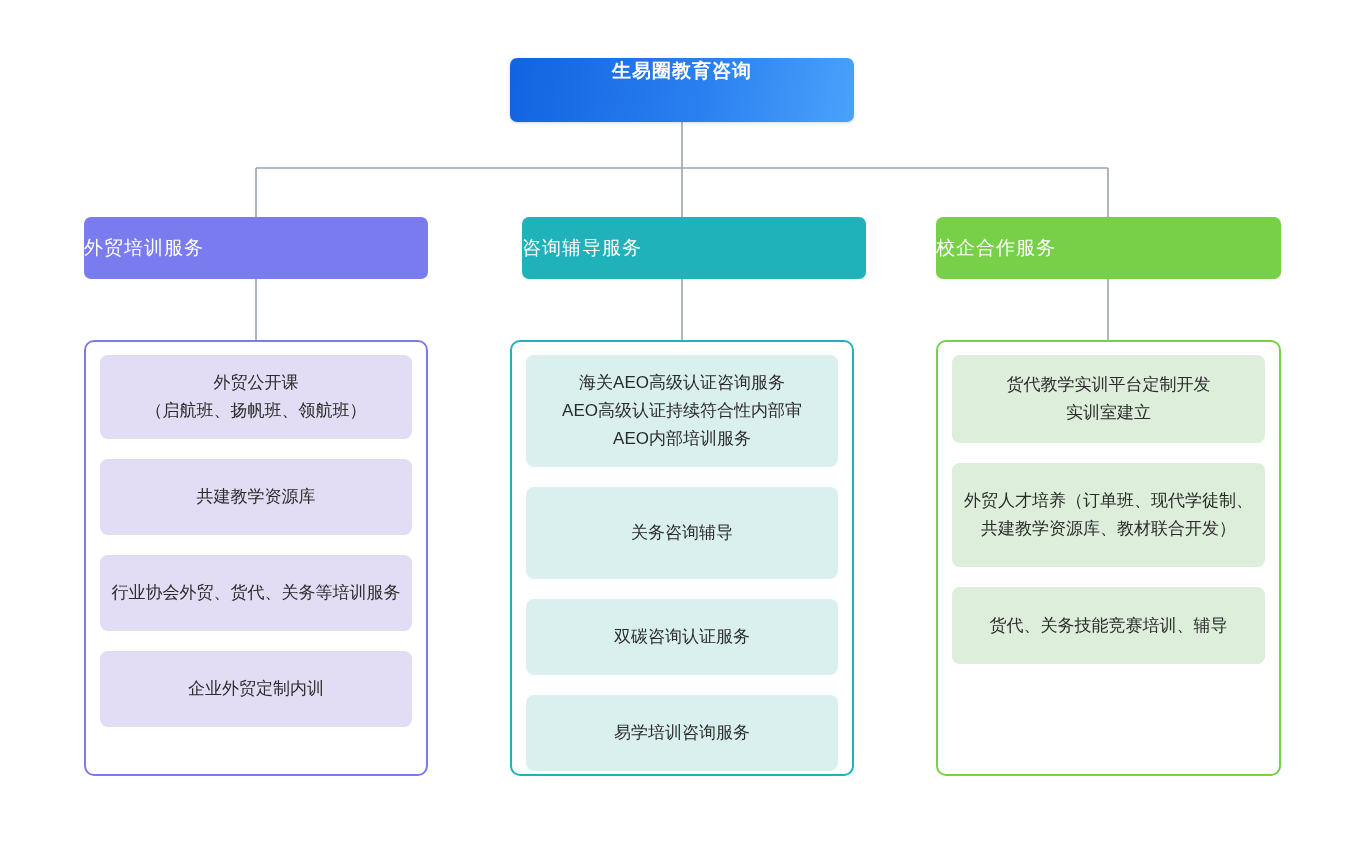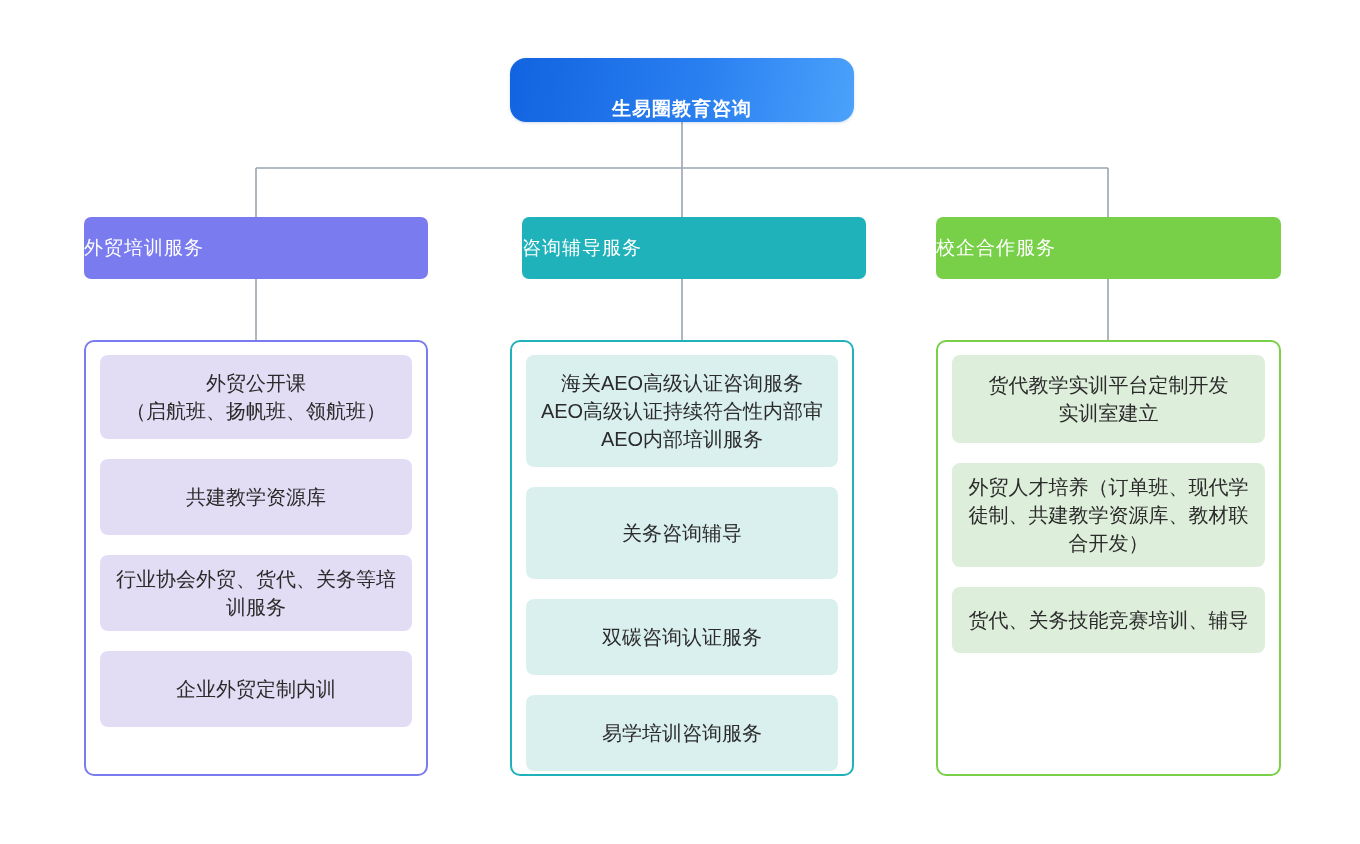--- a/index.html
+++ b/index.html
@@ -29,24 +29,24 @@
     pointer-events: none;
   }
 
   
   .root-node {
     position: absolute;
     left: 510px;
     top: 58px;
     width: 344px;
     height: 64px;
-    border-radius: 16px;
+    border-radius: 7px;
     background: linear-gradient(100deg, #1263e0 0%, #2a7ff0 55%, #4ba2fb 100%);
     display: flex;
-    align-items: flex-end;
+    align-items: flex-start;
     justify-content: center;
     color: #ffffff;
     font-size: 19px;
     font-weight: bold;
     letter-spacing: 1px;
     box-shadow: 0 1px 3px rgba(30,90,180,.22);
   }
 
   
   .branch {
@@ -88,27 +88,27 @@
     justify-content: flex-start;
     gap: 20px;
   }
   .branch-2 .items-box { border-color: #20b2ba; }
   .branch-3 .items-box { border-color: #78d048; }
 
   .item-card {
     border-radius: 8px;
     background: #e2ddf4;
     color: #2b2b2b;
-    font-size: 20px;
+    font-size: 17px;
     line-height: 28px;
     text-align: center;
     display: flex;
     align-items: center;
     justify-content: center;
-    padding: 10px 12px;
+    padding: 10px 4px;
     white-space: pre-line;
   }
   .branch-2 .item-card { background: #daf0ef; }
   .branch-3 .item-card { background: #ddeeda; }
 
   
   .branch-1 .item-card { flex: 0 0 auto; min-height: 76px; }
   .branch-1 .item-card.c0 { height: 84px; }
   .branch-1 .item-card.c1 { height: 76px; }
   .branch-1 .item-card.c2 { height: 76px; }
@@ -116,21 +116,21 @@
 
   .branch-2 .item-card { flex: 0 0 auto; }
   .branch-2 .item-card.c0 { height: 112px; }
   .branch-2 .item-card.c1 { height: 92px; }
   .branch-2 .item-card.c2 { height: 76px; }
   .branch-2 .item-card.c3 { height: 76px; }
 
   .branch-3 .item-card { flex: 0 0 auto; }
   .branch-3 .item-card.c0 { height: 88px; }
   .branch-3 .item-card.c1 { height: 104px; }
-  .branch-3 .item-card.c2 { height: 66px; }
+  .branch-3 .item-card.c2 { height: 77px; }
   .branch-3 .item-card.c3 { height: 70px; }
 </style>
 </head>
 <body>
 
 <div id="chart-root">
 
   <svg id="connector-layer" width="1360" height="844" viewBox="0 0 1360 844">
 
     <line x1="682" y1="122" x2="682" y2="168" stroke="#9aa5b1" stroke-width="1.6"></line>

